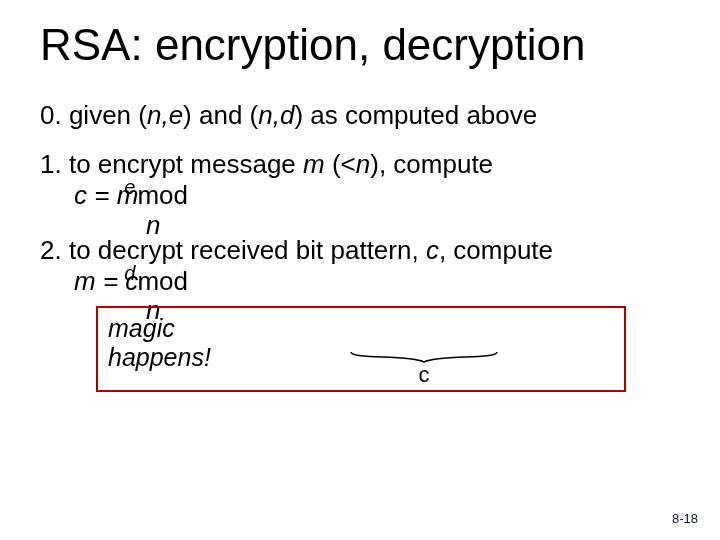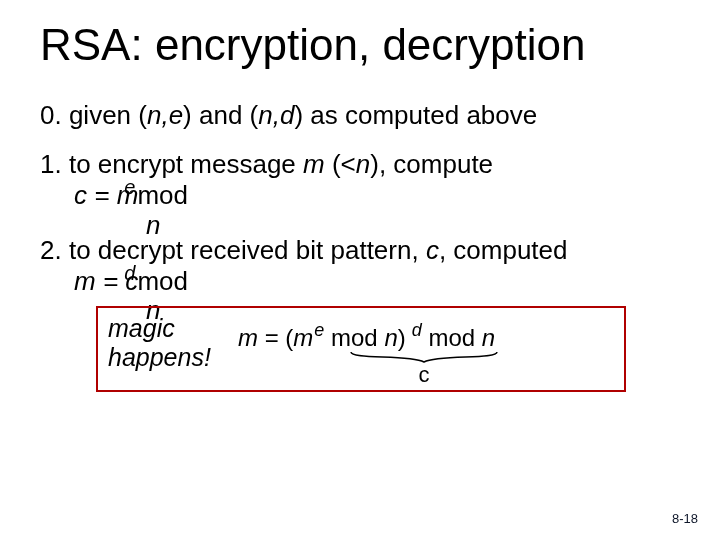--- a/index.html
+++ b/index.html
@@ -121,36 +121,33 @@
 
     <div class="row1">
       <span>1. to encrypt message </span><span class="italic">m</span><span> (&lt;</span><span class="italic">n</span><span>), compute</span>
       <div class="formula">
         <span class="italic">c = </span><span class="italic">m</span><span class="sup">e</span><span class="modn">  mod</span>
         <span class="nline italic">n</span>
       </div>
     </div>
 
     <div class="row1" style="margin-top:-6px;">
-      <span>2. to decrypt received bit pattern, </span><span class="italic">c</span><span>, computed</span>
+      <span>2. to decrypt received bit pattern, </span><span class="italic">c</span><span>, compute</span>
       <div class="formula">
         <span class="italic">m = </span><span class="italic">c</span><span class="sup">d</span><span class="modn">  mod</span>
         <span class="nline italic">n</span>
       </div>
     </div>
 
   </div>
 
   <div class="magicbox">
     <div class="magic-left">
       <span>magic</span><br>
       <span>happens!</span>
-    </div>
-    <div class="eq">
-      <span class="it">m</span><span>  =  (</span><span class="it">m</span><span class="sp">e</span><span> mod </span><span class="it">n</span><span>)</span><span class="sp"> d</span><span> mod </span><span class="it">n</span>
     </div>
     <div class="cbrace">
       <svg width="150" height="14" viewBox="0 0 150 14">
         <path d="M2 2 C 2 10, 60 4, 75 12 C 90 4, 148 10, 148 2" stroke="#000" fill="none" stroke-width="1.5"></path>
       </svg>
       <div class="cl">c</div>
     </div>
   </div>
 
   <div class="pagenum">8-18</div>

